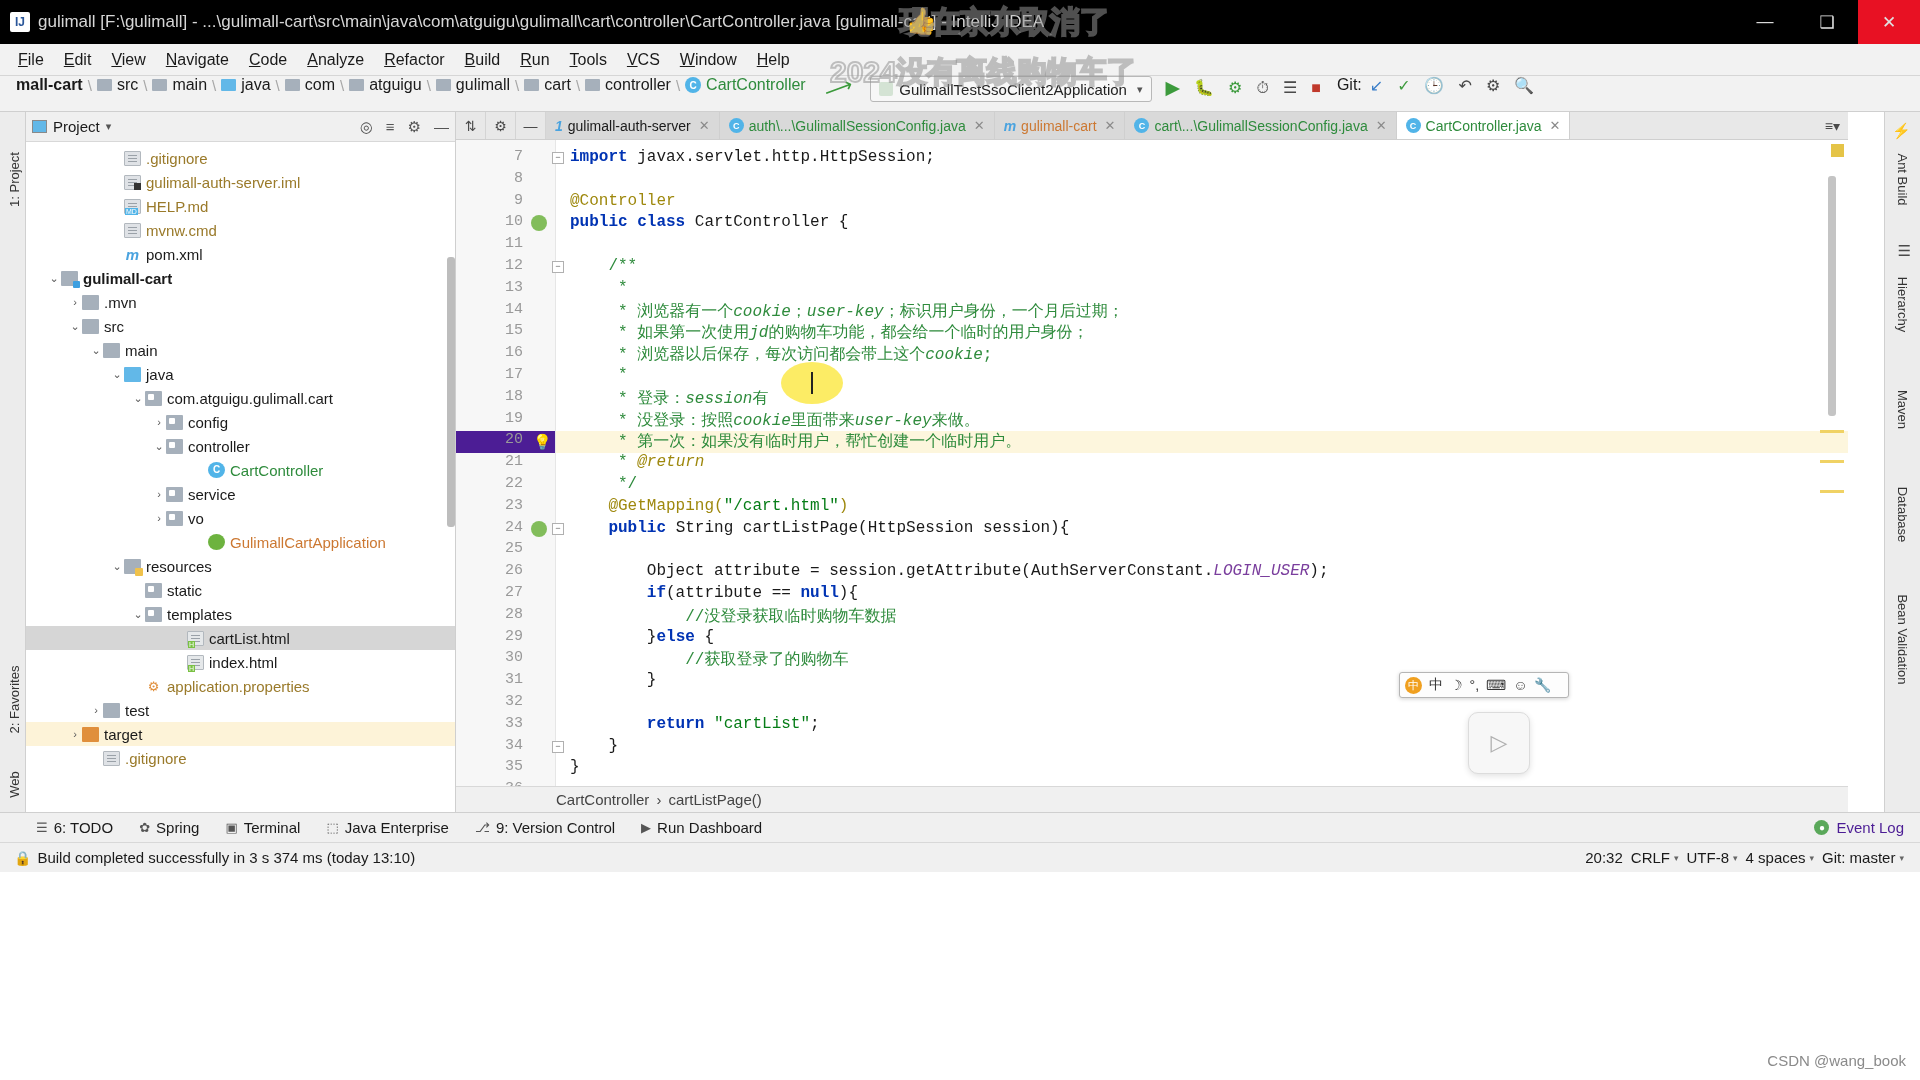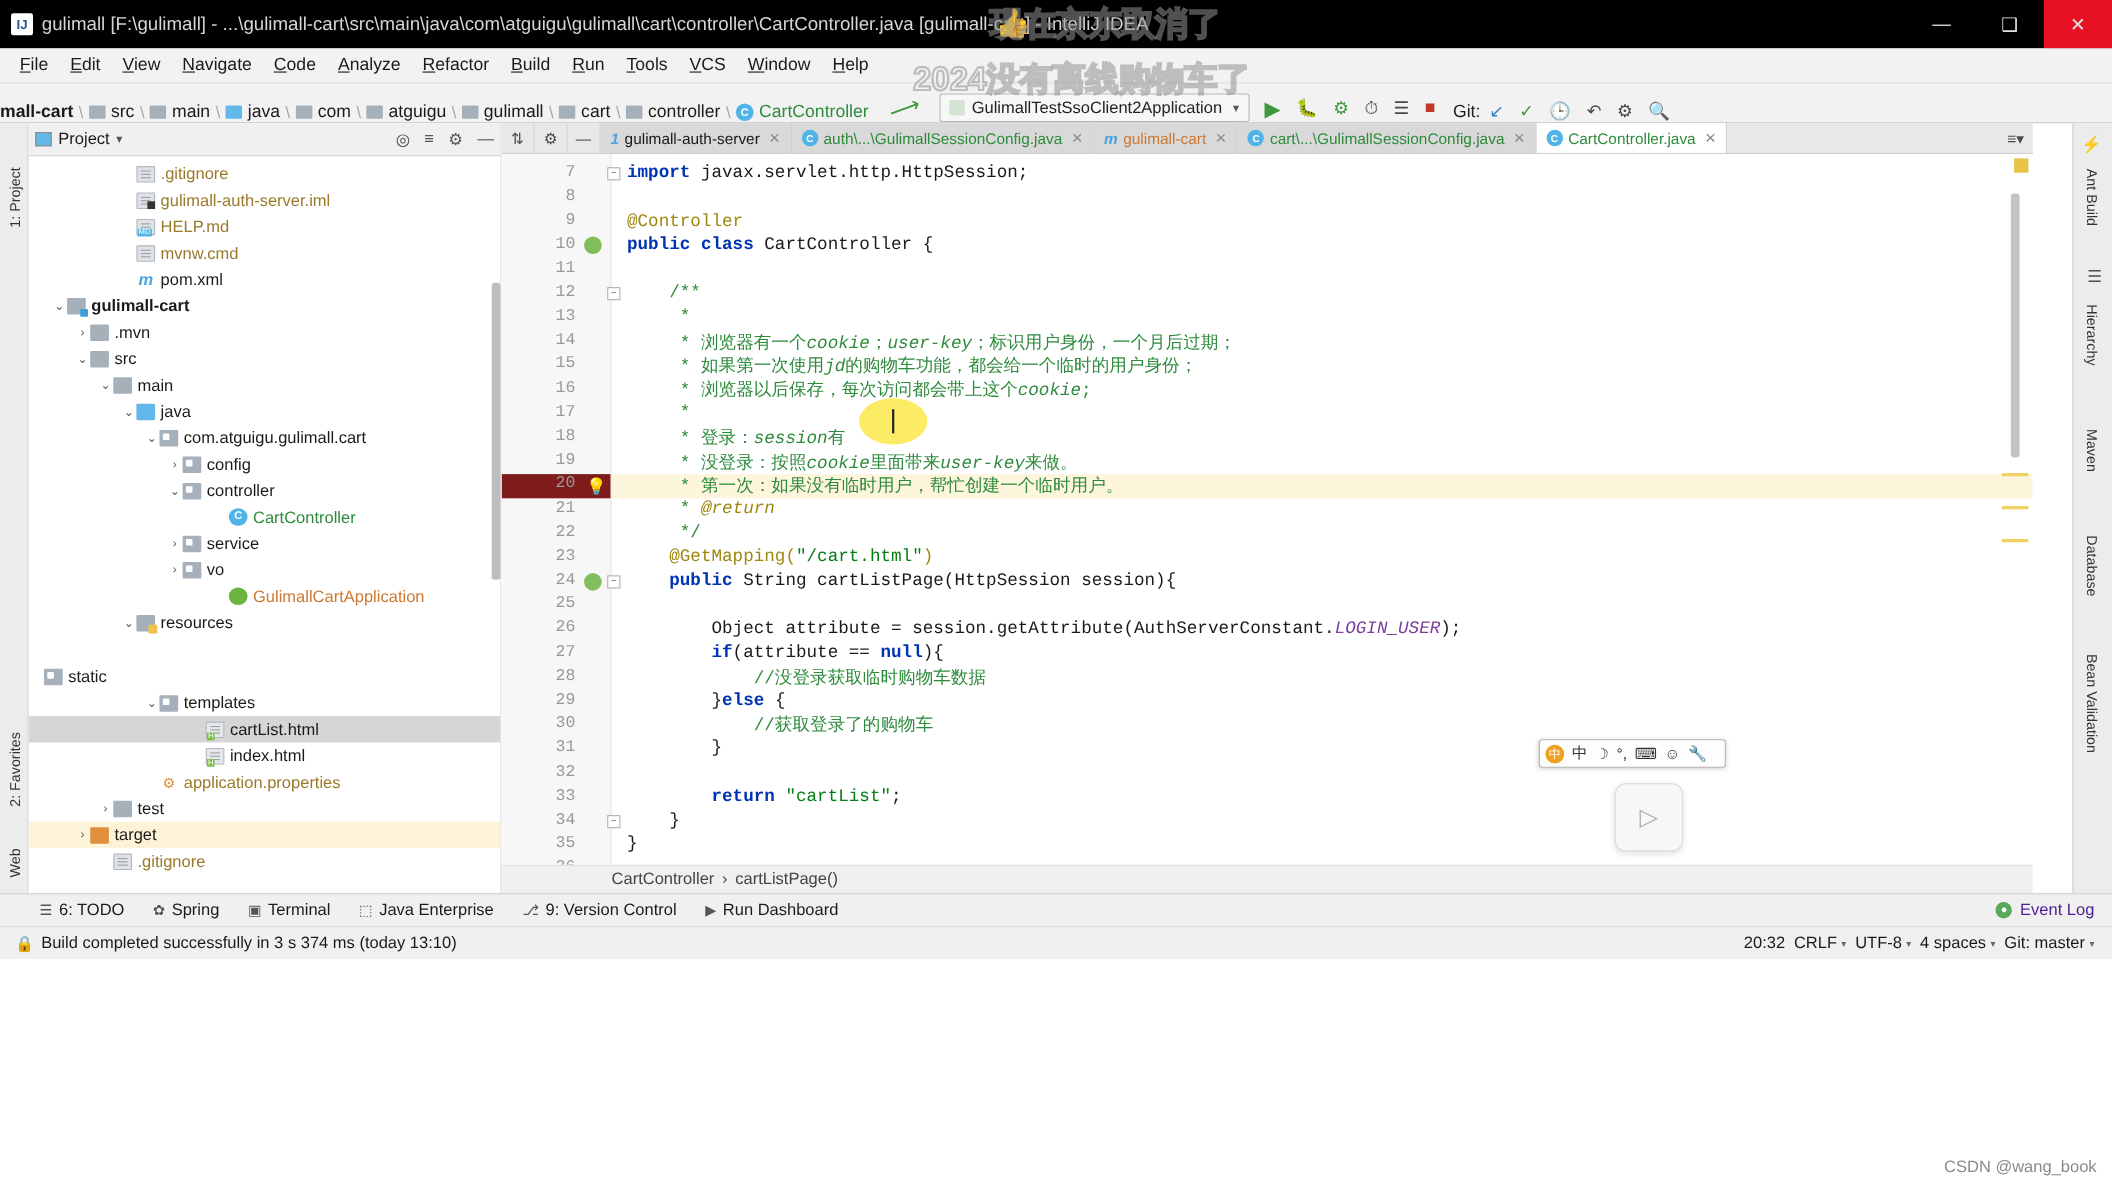--- a/index.html
+++ b/index.html
@@ -37,21 +37,21 @@
   }
   .menu-item {
     font-size: 16px; color: #1a1a1a; padding: 3px 10px; white-space: nowrap;
   }
   .menu-item u { text-decoration: underline; }
 
   
   .navbar {
     position: absolute; left: 0; top: 76px; width: 1920px; height: 36px;
     background: #f2f2f2; border-bottom: 1px solid #cfcfcf;
-    display: flex; align-items: flex-end; padding-left: 0;
+    display: flex; align-items: flex-start; padding-left: 16px;
   }
   .crumb { display: flex; align-items: center; font-size: 16px; color: #1a1a1a; }
   .crumb-sep { color: #a6a6a6; margin: 0 5px; font-size: 15px; }
   .crumb.bold { font-weight: bold; }
   .folder-ic {
     width: 15px; height: 12px; margin-right: 5px; border-radius: 1px;
     background: #a6b0bb; position: relative; display: inline-block;
   }
   .folder-ic.blue { background: #62b8e8; }
   .class-ic {
@@ -168,21 +168,21 @@
   .tab .corange { color: #cc7832; }
   .tabs-right { margin-left: auto; display: flex; align-items: center; padding: 0 8px; font-size: 14px; color: #4a4a4a; gap: 4px; }
 
   .editorbody { flex: 1; position: relative; display: flex; background: #fff; overflow: hidden; }
   .gutter {
     width: 100px; background: #f7f7f7; border-right: 1px solid #e6e6e6;
     font-family: "Liberation Mono", monospace; font-size: 15px; color: #999;
     padding-top: 8px; position: relative;
   }
   .gline { height: 21.8px; text-align: right; padding-right: 32px; position: relative; }
-  .gline.hl { background: #7f1d1d; font-family: Liberation Mono, monospace; }
+  .gline.hl { background: #4c1d95; font-family: Liberation Mono, monospace; }
   .g-mark { position: absolute; right: 8px; top: 2px; width: 16px; height: 16px; }
   .g-spring { background: #6db33f; border-radius: 50%; opacity: .85; }
   .g-bulb { color: #f0b429; font-size: 15px; right: 6px; }
   .g-fold { position: absolute; right: -9px; top: 4px; width: 12px; height: 12px; border: 1px solid #b0b0b0; background: #fff; font-size: 9px; line-height: 10px; text-align: center; color: #666; }
 
   .codearea {
     flex: 1; position: relative; padding-top: 8px; overflow: hidden;
     font-family: "Liberation Mono", monospace; font-size: 16px;
   }
   .cline { height: 21.8px; white-space: pre; padding-left: 14px; }
@@ -489,21 +489,21 @@
       <div class="trow" style="padding-left: 168px;">
         <span class="tarrow"></span>
         <span class="ticon ti-spring"></span>
         <span class="tlabel orange">GulimallCartApplication</span>
       </div>
       <div class="trow" style="padding-left: 84px;">
         <span class="tarrow">⌄</span>
         <span class="ticon ti-folder res"></span>
         <span class="tlabel plain">resources</span>
       </div>
-      <div class="trow" style=" margin-top: 25px;">
+      <div class="trow" style="padding-left: 105px;">
         <span class="tarrow"></span>
         <span class="ticon ti-folder pkg"></span>
         <span class="tlabel plain">static</span>
       </div>
       <div class="trow" style="padding-left: 105px;">
         <span class="tarrow">⌄</span>
         <span class="ticon ti-folder pkg"></span>
         <span class="tlabel plain">templates</span>
       </div>
       <div class="trow sel" style="padding-left: 147px;">

